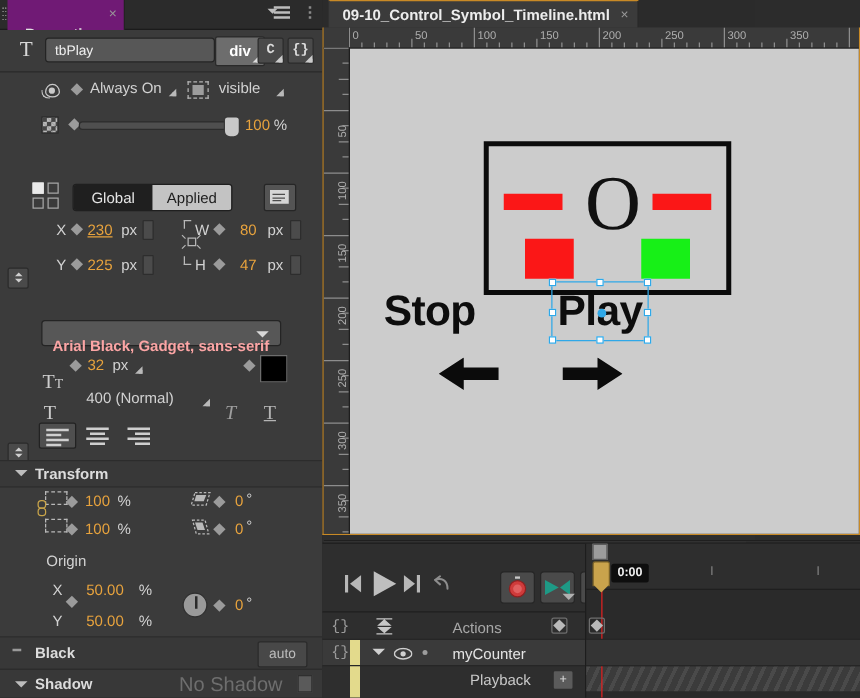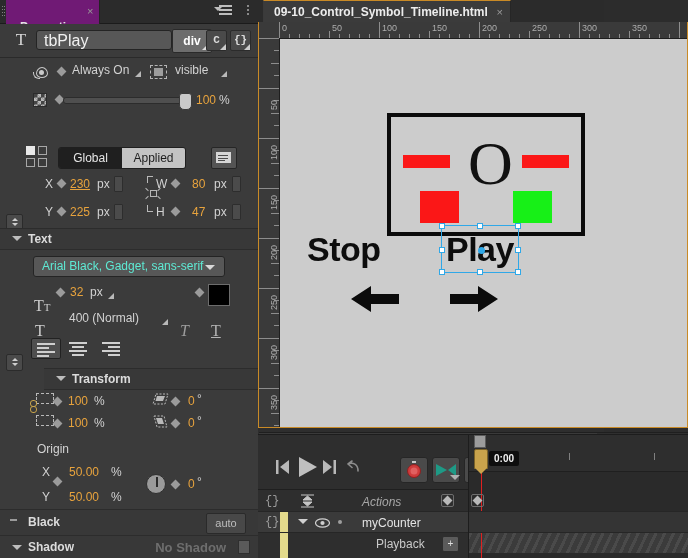--- a/index.html
+++ b/index.html
@@ -47,21 +47,21 @@
   .dots span{position:absolute;left:0;width:2px;height:2px;background:#8a8a8a;}
   .dots span:nth-child(1){top:0}.dots span:nth-child(2){top:4px}.dots span:nth-child(3){top:8px}
 
   
   .idrow{position:relative;height:33px;background:#3b3b3b;border-bottom:1px solid #2a2a2a;}
   .t-glyph{position:absolute;left:12px;top:7px;width:18px;height:18px;color:#d7d7d7;
     font-family:"Liberation Serif",serif;font-size:17px;text-align:center;line-height:18px;}
   .idfield{
     position:absolute;left:36px;top:6px;width:136px;height:20px;
     background:#575757;border:1px solid #242424;border-radius:3px;
-    color:#f0f0f0;font-size:16px;line-height:20px;padding-left:7px;box-sizing:border-box;
+    color:#f0f0f0;font-size:11px;line-height:20px;padding-left:7px;box-sizing:border-box;
   }
   .divbtn{
     position:absolute;left:172px;top:5px;width:38px;height:22px;
     background:#6d6d6d;border:1px solid #2a2a2a;border-radius:2px;
     color:#fff;font-size:12px;font-weight:bold;line-height:22px;text-align:center;
   }
   .divbtn .car{position:absolute;right:3px;bottom:2px;width:0;height:0;
     border-left:3px solid transparent;border-top:3px solid transparent;border-right:3px solid #ddd;border-bottom:3px solid #ddd;}
   .sqbtn{position:absolute;top:6px;width:19px;height:19px;background:#4a4a4a;border:1px solid #2b2b2b;border-radius:2px;}
   .sqbtn.b1{left:206px}.sqbtn.b2{left:230px}
@@ -91,21 +91,21 @@
     background-size:7px 7px;background-position:0 0,3.5px 3.5px;background-color:#454545;
     border:1px solid #2b2b2b;box-sizing:border-box;}
   .slider-track{position:absolute;left:63px;top:97px;width:125px;height:7px;background:#4f4f4f;border:1px solid #2c2c2c;border-radius:3px;box-sizing:border-box;}
   .slider-knob{position:absolute;left:179px;top:93px;width:11px;height:15px;background:#c9c9c9;border:1px solid #3a3a3a;border-radius:3px 3px 5px 5px;}
 
   
   .sect{position:relative;height:20px;background:#383838;border-top:1px solid #2c2c2c;border-bottom:1px solid #2c2c2c;}
   .sect .tw{position:absolute;left:12px;top:7px;width:0;height:0;border-left:5px solid transparent;border-right:5px solid transparent;border-top:5px solid #bdbdbd;}
   .sect .tw.minus{border:none;left:10px;top:9px;width:7px;height:2px;background:#9a9a9a;}
   .sect .stitle{position:absolute;left:28px;top:3px;font-size:12px;font-weight:bold;color:#dcdcdc;}
-  .sect .sright{position:absolute;right:32px;top:3px;font-size:13px;color:#6e6e6e;font-weight:bold;}
+  .sect .sright{position:absolute;right:32px;top:3px;font-size:16px;color:#6e6e6e;font-weight:normal;}
   .sect .sbox{position:absolute;right:8px;top:4px;width:10px;height:12px;background:#5a5a5a;border:1px solid #2f2f2f;}
 
   
   .ga{position:absolute;left:58px;top:147px;width:126px;height:20px;border:1px solid #1f1f1f;border-radius:3px;overflow:hidden;}
   .ga .g{position:absolute;left:0;top:0;width:63px;height:20px;background:#1f1f1f;color:#e5e5e5;font-size:12px;line-height:20px;text-align:center;}
   .ga .a{position:absolute;left:63px;top:0;width:63px;height:20px;background:#c3c3c3;color:#1d1d1d;font-size:12px;line-height:20px;text-align:center;}
   .posicon{position:absolute;left:26px;top:146px;width:22px;height:22px;}
   .posicon b{position:absolute;width:9px;height:9px;border:1px solid #a7a7a7;box-sizing:border-box;background:none;}
   .posicon b.f{background:#e9e9e9;border-color:#e9e9e9;}
   .posicon b:nth-child(1){left:0;top:0}
@@ -130,21 +130,21 @@
   .corner.tl{border-left:1px solid #b9b9b9;border-top:1px solid #b9b9b9;}
   .corner.bl{border-left:1px solid #b9b9b9;border-bottom:1px solid #b9b9b9;}
 
   .vsplit{position:absolute;left:6px;width:15px;height:15px;background:#4a4a4a;border:1px solid #2b2b2b;border-radius:2px;}
   .vsplit::before{content:"";position:absolute;left:5px;top:3px;width:0;height:0;border-left:3px solid transparent;border-right:3px solid transparent;border-bottom:3px solid #cfcfcf;}
   .vsplit::after{content:"";position:absolute;left:5px;top:8px;width:0;height:0;border-left:3px solid transparent;border-right:3px solid transparent;border-top:3px solid #cfcfcf;}
 
   
   .fontsel{position:absolute;left:33px;top:256px;width:192px;height:21px;
     background:#575757;border:1px solid #242424;border-radius:3px;box-sizing:border-box;}
-  .fontsel .txt{position:absolute;left:8px;top:0;line-height:19px;color:#5eead4;font-size:12px;}
+  .fontsel .txt{position:absolute;left:8px;top:11px;line-height:19px;color:#fca5a5;font-size:12px;font-weight:bold;}
   .fontsel .car{position:absolute;right:9px;top:8px;width:0;height:0;border-left:5px solid transparent;border-right:5px solid transparent;border-top:5px solid #d8d8d8;}
   .tT{position:absolute;color:#cdcdcd;font-family:"Liberation Serif",serif;margin-top:14px;}
   .swatch{position:absolute;left:208px;top:284px;width:20px;height:20px;background:#000;border:1px solid #6d6d6d;}
   .alignbtn{position:absolute;top:338px;width:28px;height:19px;}
   .alignbtn.sel{background:#4f4f4f;border:1px solid #222;border-radius:2px;}
   .alignbtn i{position:absolute;height:2px;background:#cfcfcf;}
 
   
   .dashbox{position:absolute;width:18px;height:11px;border:1px dashed #b9b9b9;box-sizing:border-box;}
   .chain{position:absolute;left:29px;top:400px;width:9px;height:14px;}
@@ -342,24 +342,20 @@
 
     <div class="corner bl" style="left:147px;top:205px;"></div>
     <div class="lab" style="left:156px;top:205px;">H</div>
     <div class="dmd" style="left:172px;top:208px;"></div>
     <div class="val" style="left:192px;top:205px;">47</div>
     <div class="unit" style="left:214px;top:205px;">px</div>
     <div class="stepper" style="left:232px;top:204px;"></div>
 
     <div class="vsplit" style="top:214px;"></div>
 
-    <div class="sect" style="position:absolute;left:0;top:228px;width:258px;">
-      <div class="tw"></div>
-      <div class="stitle">Text</div>
-    </div>
 
     <div class="fontsel">
       <span class="txt">Arial Black, Gadget, sans-serif</span>
       <span class="car"></span>
     </div>
 
     <div class="tT" style="left:34px;top:283px;font-size:16px;">T<span style="font-size:11px;">T</span></div>
     <div class="dmd" style="left:57px;top:289px;"></div>
     <div class="val" style="left:70px;top:285px;">32</div>
     <div class="unit" style="left:90px;top:285px;">px</div>
@@ -386,21 +382,21 @@
         <i style="left:7px;top:16px;width:12px"></i>
     </div>
     <div class="alignbtn" style="left:98px;">
       <i style="left:4px;top:4px;width:18px"></i>
         <i style="left:10px;top:8px;width:12px"></i>
       <i style="left:4px;top:12px;width:18px"></i>
         <i style="left:10px;top:16px;width:12px"></i>
     </div>
     <div class="vsplit" style="top:354px;"></div>
 
-    <div class="sect" style="position:absolute;left:0;top:368px;width:258px;margin-left:44px;">
+    <div class="sect" style="position:absolute;left:0;top:368px;width:258px;">
       <div class="tw"></div>
       <div class="stitle">Transform</div>
     </div>
 
     <div class="dashbox" style="left:36px;top:393px;"></div>
     <div class="dmd" style="left:54px;top:398px;"></div>
     <div class="val" style="left:68px;top:394px;">100</div>
     <div class="unit" style="left:94px;top:394px;">%</div>
 
     <div class="chain">
@@ -682,21 +678,21 @@
         <div class="tl-chev"></div>
         <div class="tl-divider"></div>
 
         <div class="tl-row" style="top:56px;">
           <span class="brace">{}</span>
           <span style="position:absolute;left:43px;top:3px;">
             <svg width="13" height="14" viewBox="0 0 13 14">
                 <path d="M0 1 L13 1 M6.5 2 L2 6 L11 6 Z M0 13 L13 13 M6.5 12 L2 8 L11 8 Z" fill="#c6c6c6" stroke="#c6c6c6" stroke-width="1"></path>
               </svg>
           </span>
-          <span class="name" style="left:104px;top:4px;color:#a7a7a7;font-style:italic;">Actions</span>
+          <span class="name" style="left:104px;top:4px;color:#a7a7a7;">Actions</span>
           <span class="diamond-btn" style="left:183px;top:3px;">
               <b></b>
               <i></i>
             </span>
         </div>
         <div class="rowsep" style="top:76px;"></div>
 
         <div class="tl-row" style="top:77px;background:#3a3a3a;">
           <span class="brace">{}</span>
           <span style="position:absolute;left:40px;top:7px;width:0;height:0;border-left:5px solid transparent;border-right:5px solid transparent;border-top:5px solid #d0d0d0;"></span>

